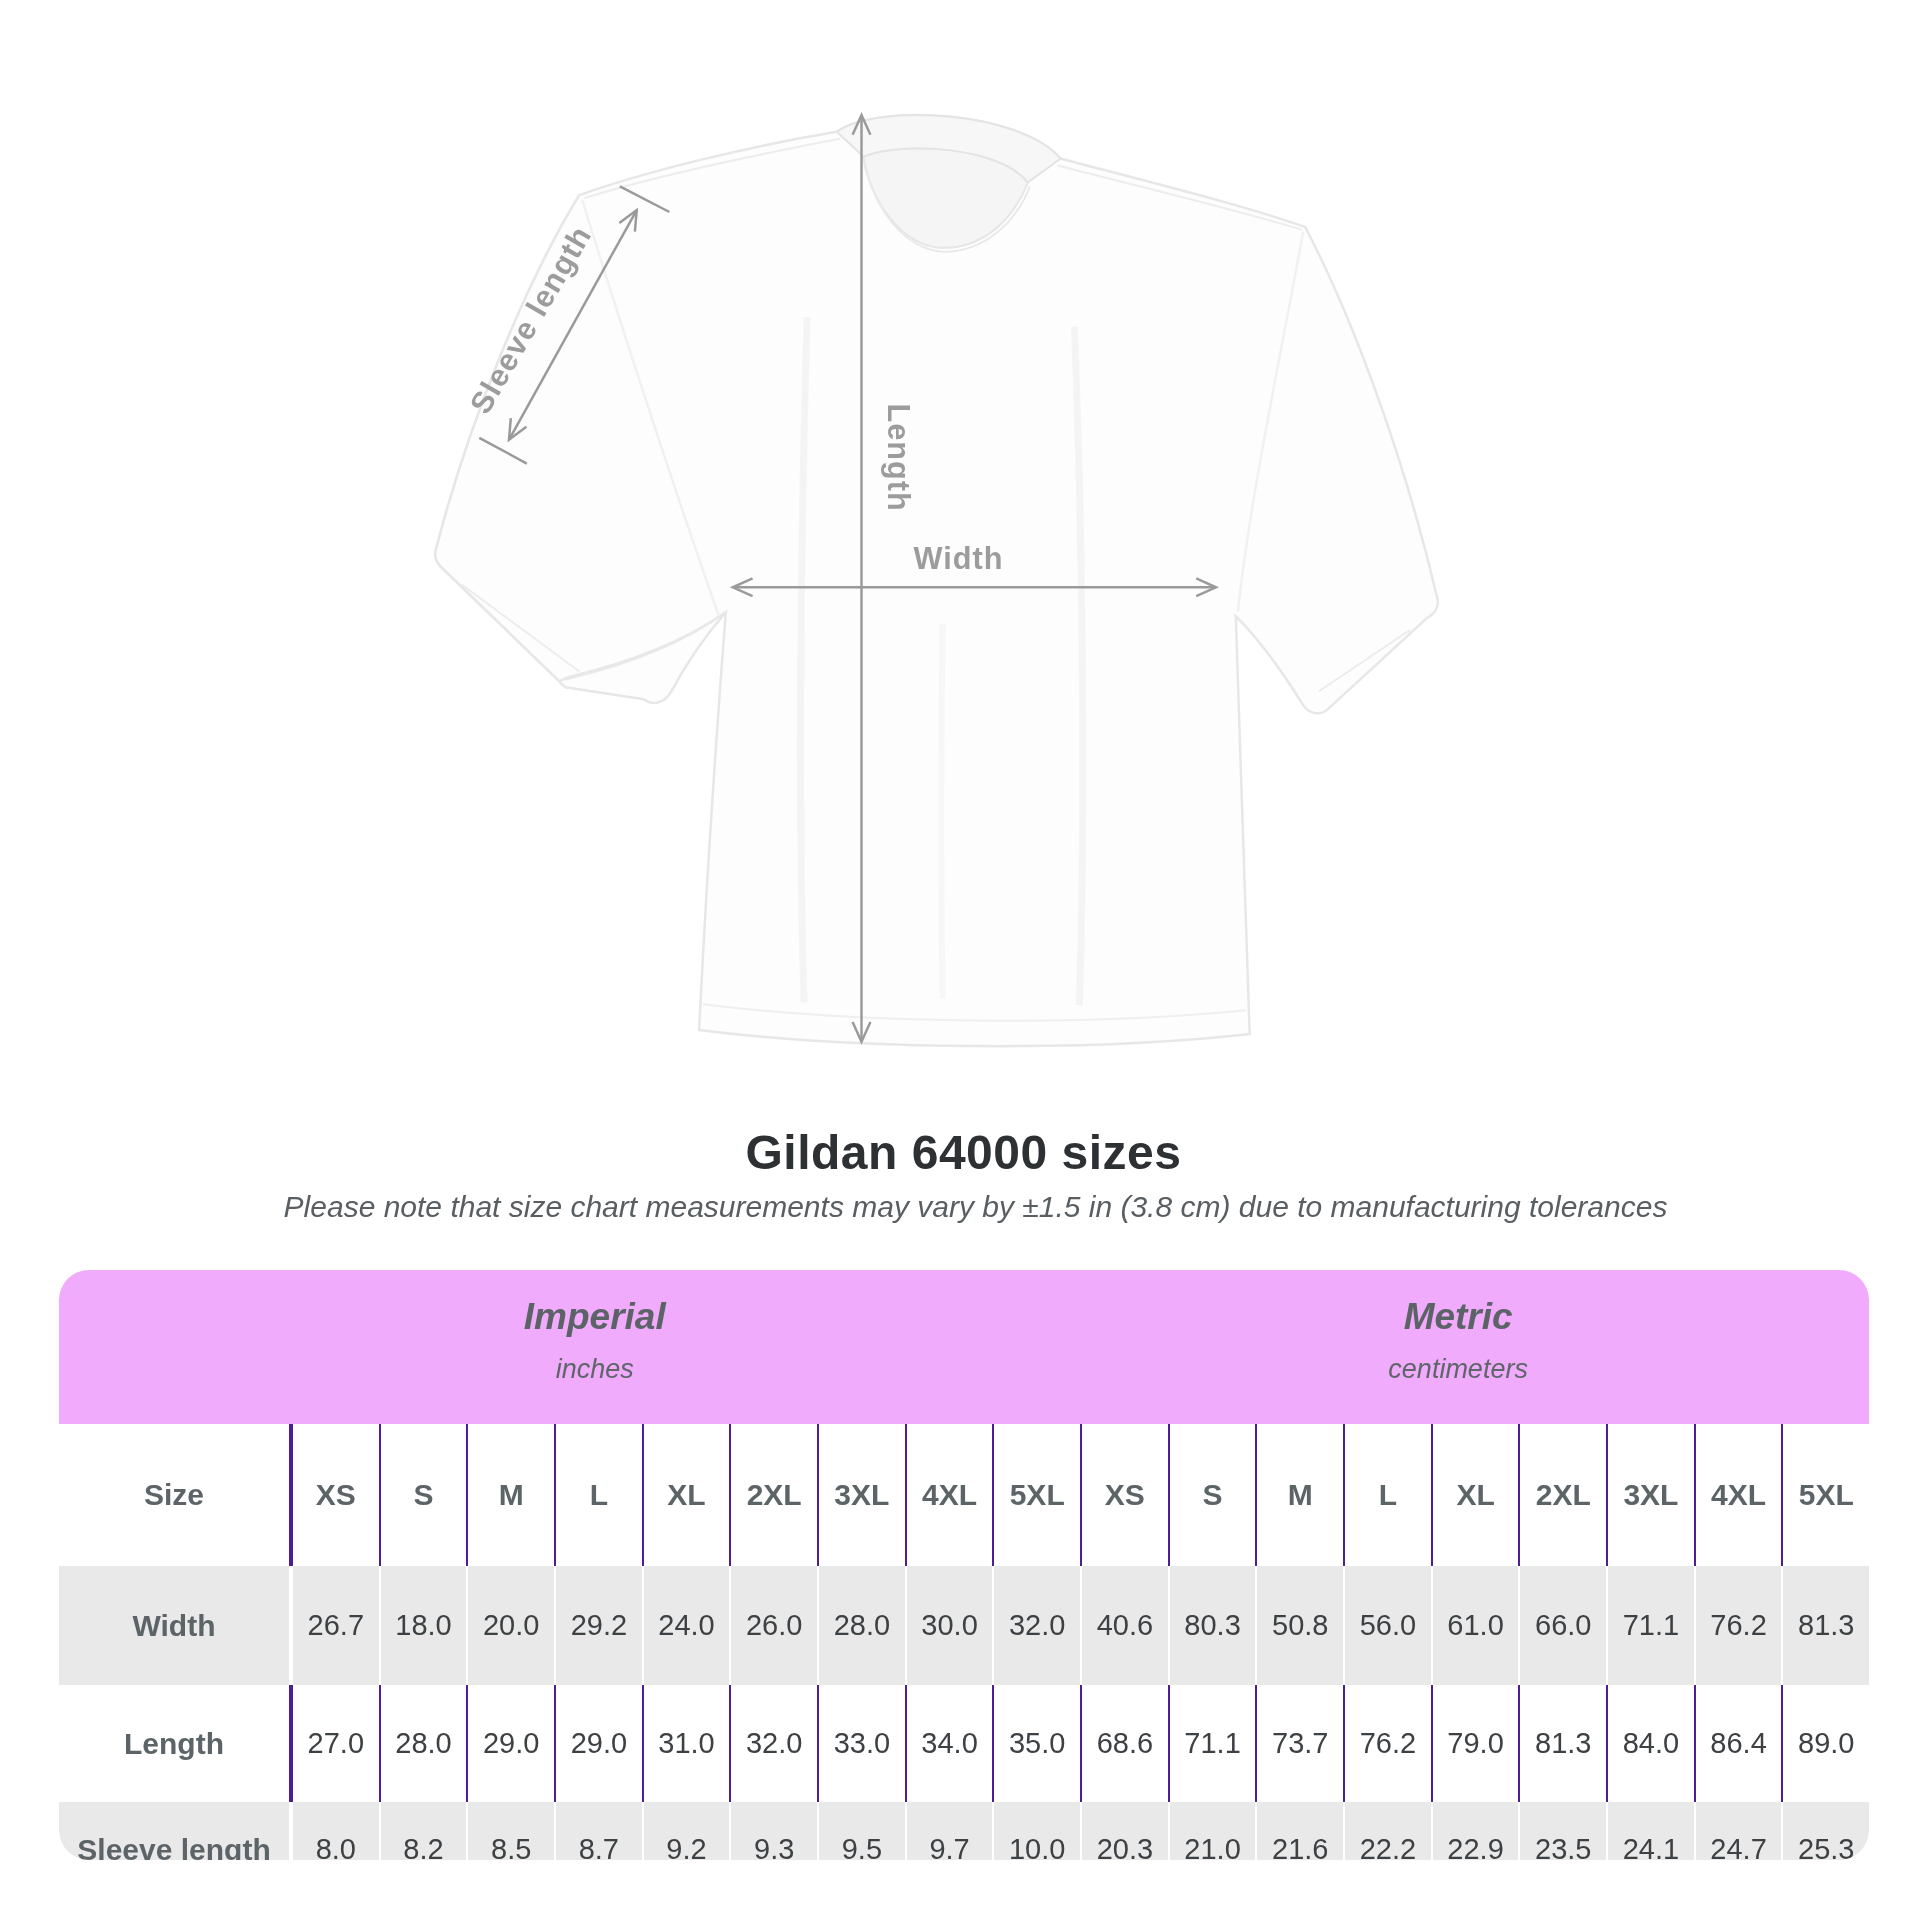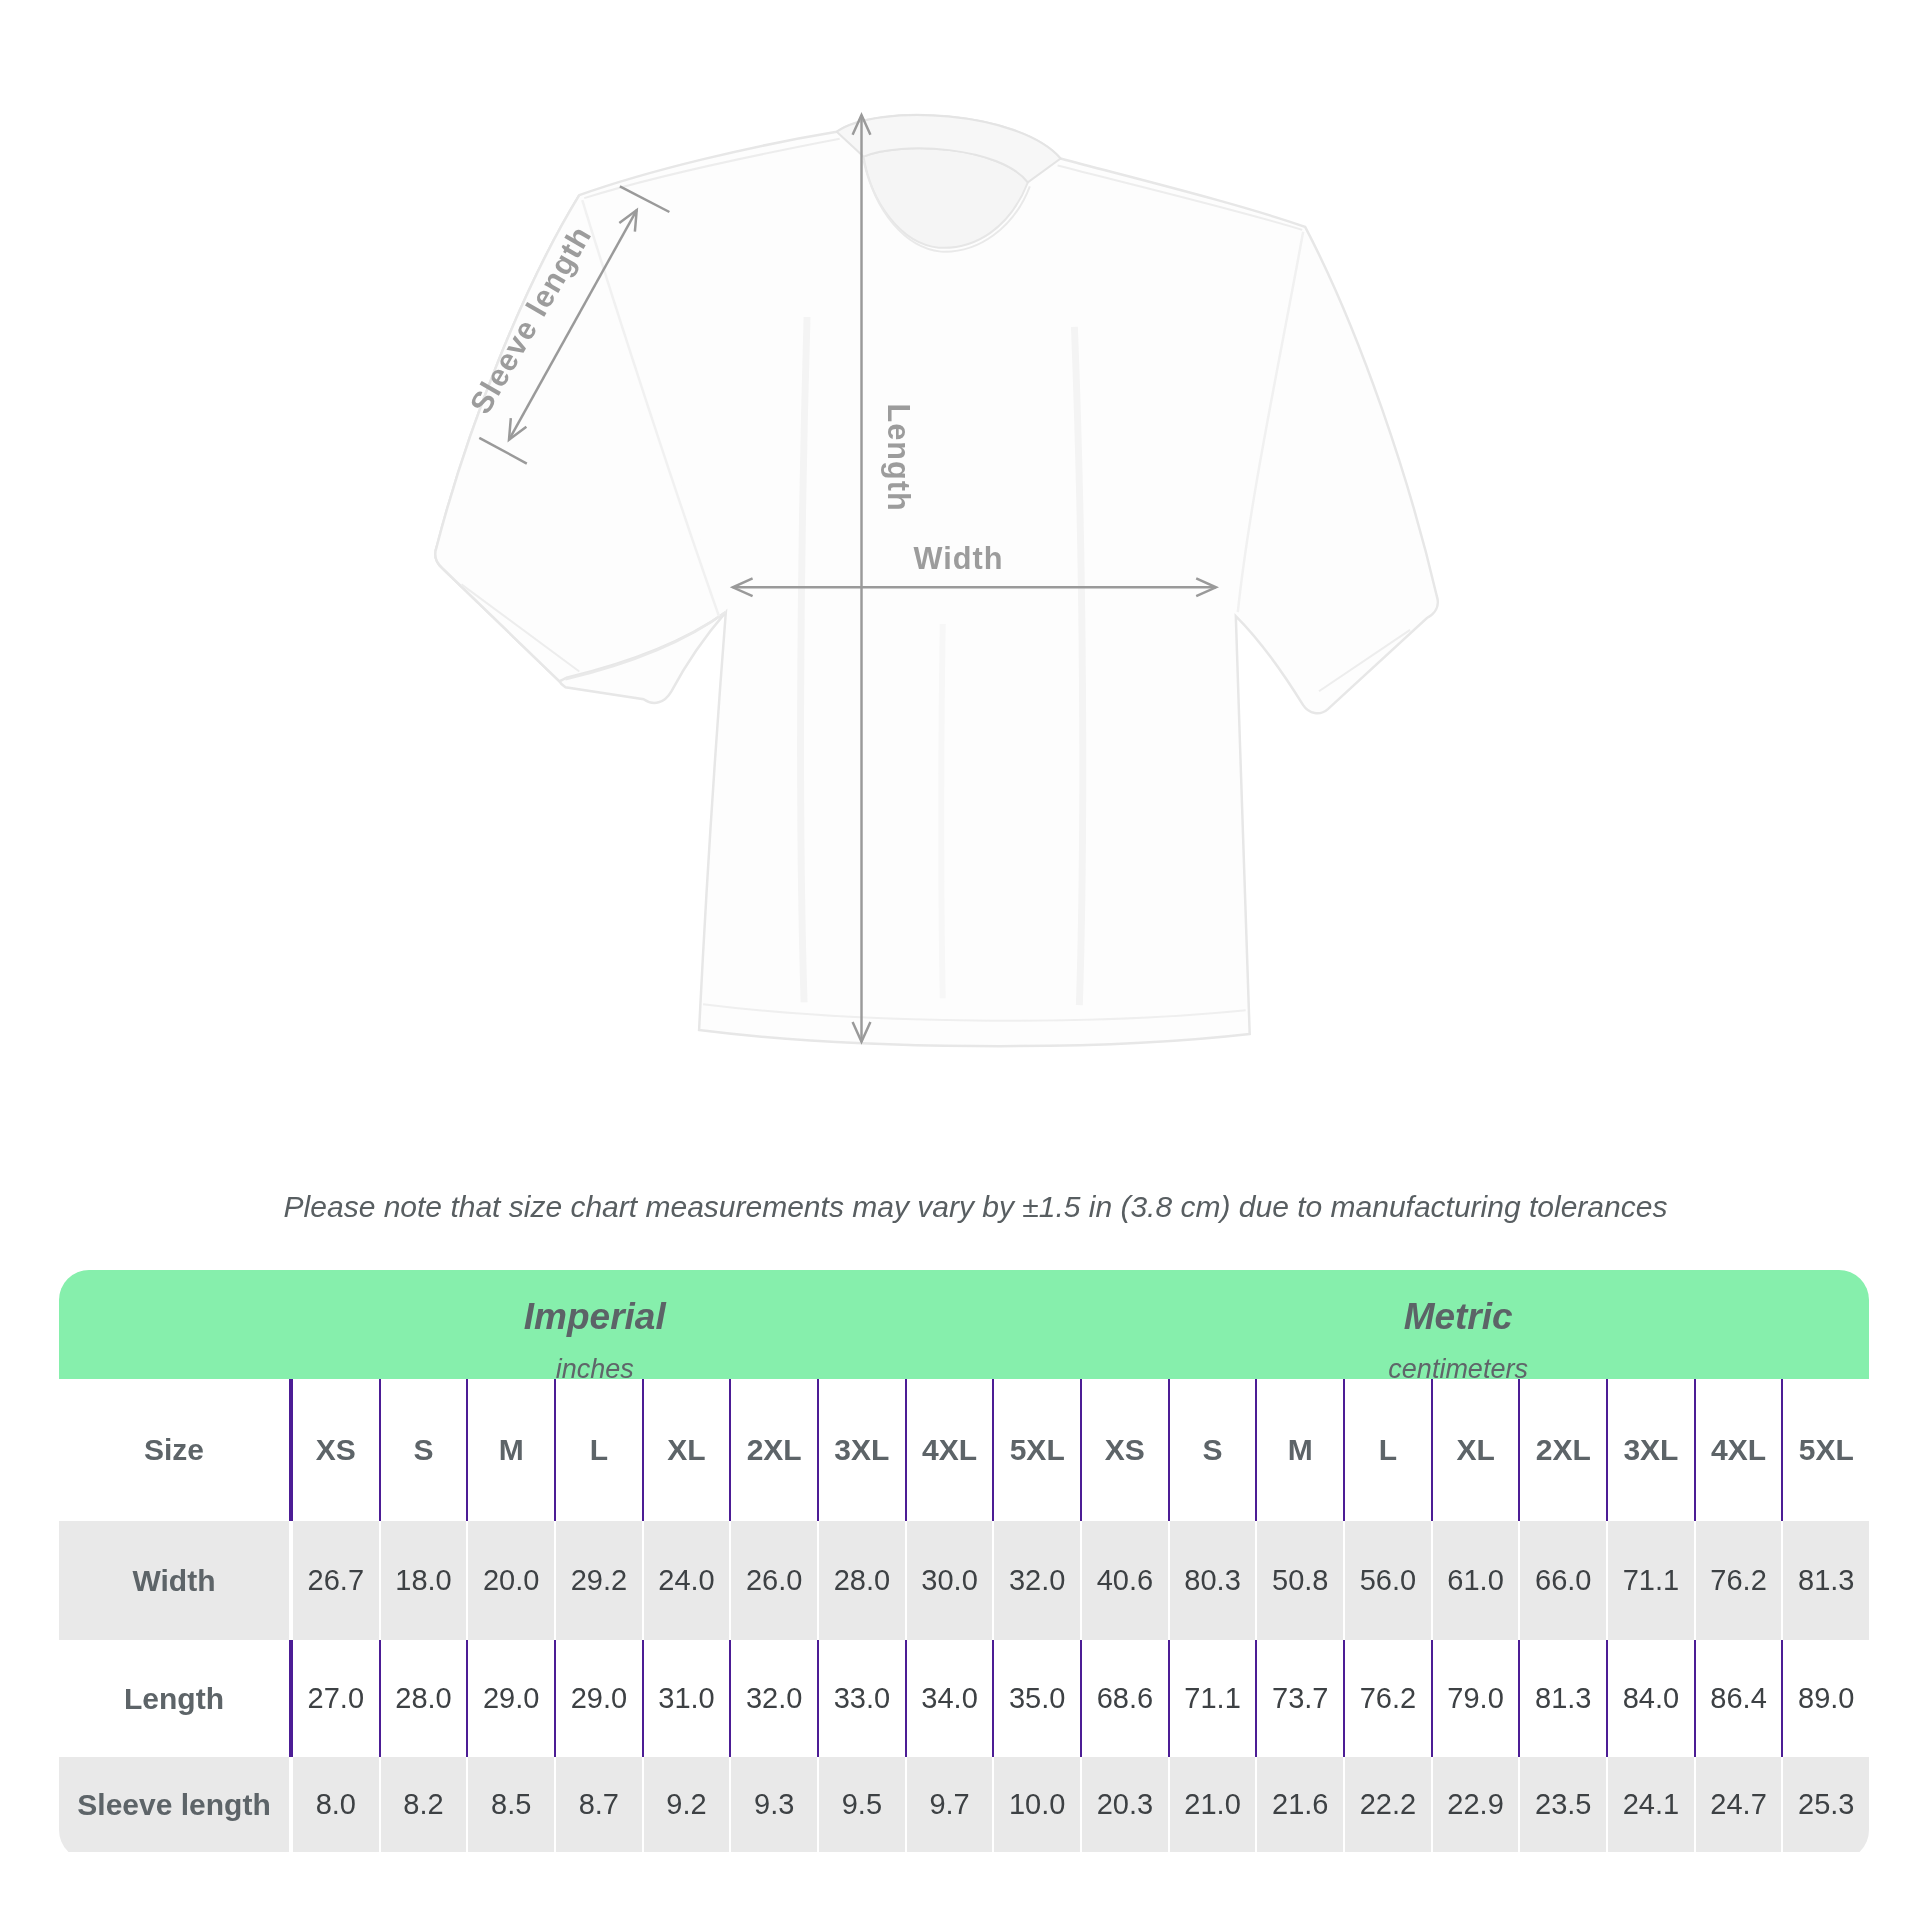--- a/index.html
+++ b/index.html
@@ -18,21 +18,21 @@
   }
   .page-subtitle {
     position:absolute; top:1190px; left:12px; width:100%; text-align:center;
     font-size:30px; font-style:italic; color:#585e61;
   }
   .tbl {
     position:absolute; left:59px; top:1270px; width:1810px; height:590px;
     border-radius:30px; overflow:hidden;
   }
   .row { display:flex; width:100%; }
-  .row-units  { height:109px; background:#86efac; position:relative; }
+  .row-units  { height:154px; background:#f0abfc; position:relative; }
   .row-sizes  { height:142px; background:#ffffff; }
   .row-width  { height:119px; background:#e9e9e9; }
   .row-length { height:117px; background:#ffffff; }
   .row-sleeve { height:95px;  background:#e9e9e9; }
   .ug { position:absolute; top:26px; transform:translateX(-50%); text-align:center; }
   .ug-imperial { left:29.6%; }
   .ug-metric   { left:77.3%; }
   .u1 { font-size:37px; font-weight:bold; font-style:italic; color:#5c6367; }
   .u2 { font-size:27px; font-style:italic; color:#5f6569; margin-top:16px; }
   .lab {
@@ -133,20 +133,21 @@
       <line class="mline" x1="514" y1="444" x2="643" y2="212" marker-start="url(#arr)" marker-end="url(#arr)"></line>
       <line class="mline" x1="626" y1="188" x2="676" y2="214"></line>
       <line class="mline" x1="484" y1="442" x2="532" y2="468"></line>
 
       <text class="mlab" x="968" y="575" text-anchor="middle">Width</text>
       <text class="mlab" x="897" y="462" text-anchor="middle" transform="rotate(90 897 462)">Length</text>
       <text class="mlab" x="545" y="328" text-anchor="middle" transform="rotate(-60 545 328)">Sleeve length</text>
     </g>
   </svg>
 
+  <div class="page-title">Gildan 64000 sizes</div>
   <div class="page-subtitle">Please note that size chart measurements may vary by ±1.5 in (3.8 cm) due to manufacturing tolerances</div>
 
   <div class="tbl">
 
     <div class="row row-units">
       <div class="ug ug-imperial">
         <div class="u1">Imperial</div>
         <div class="u2">inches</div>
       </div>
       <div class="ug ug-metric">

